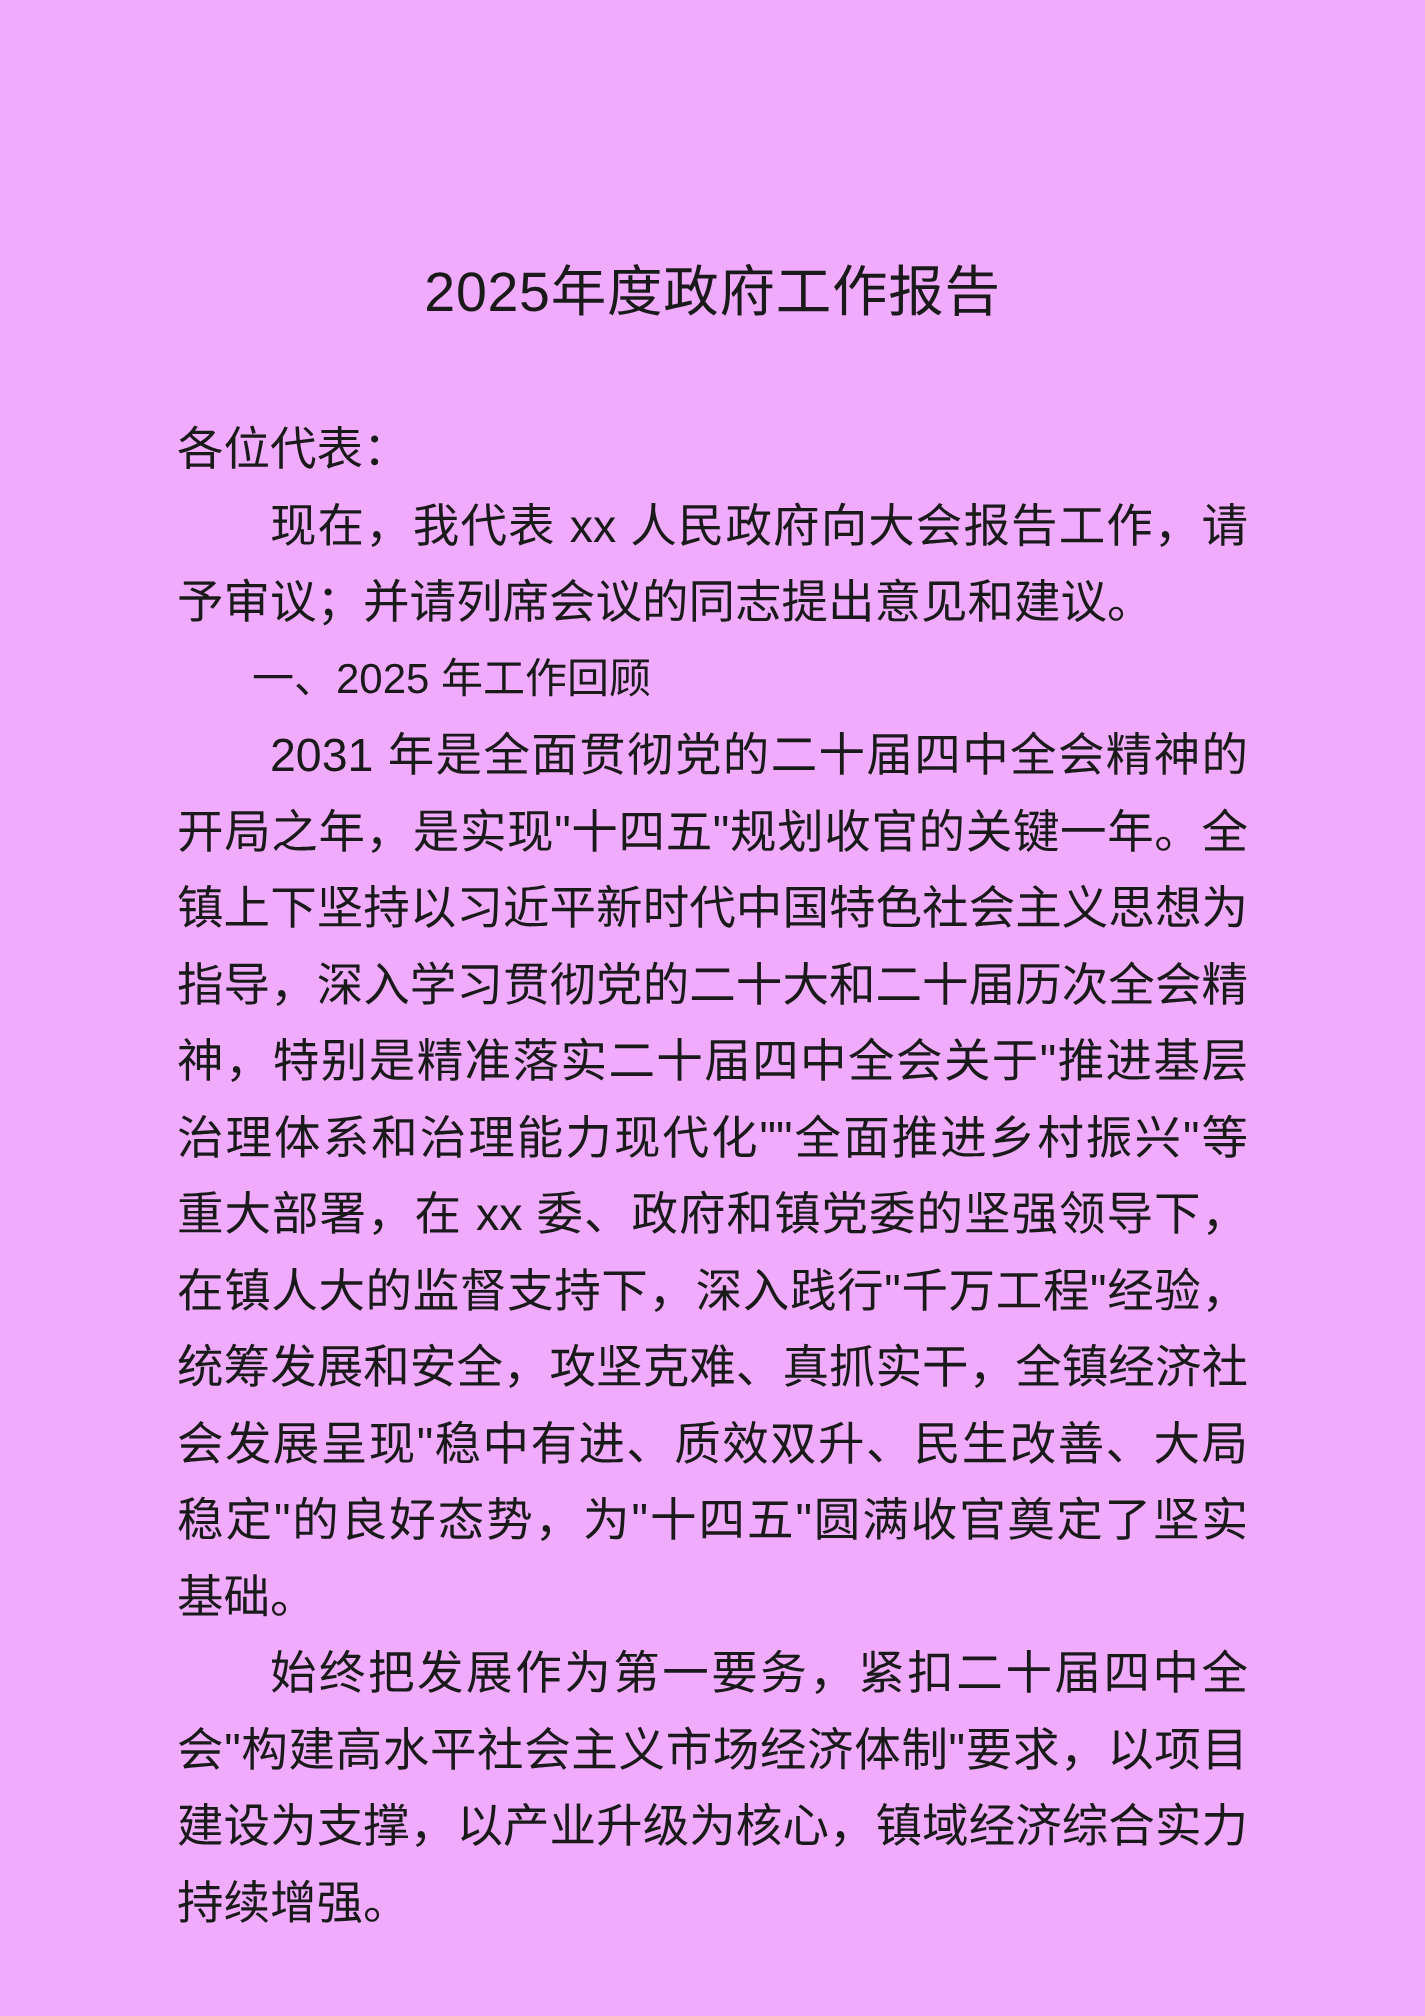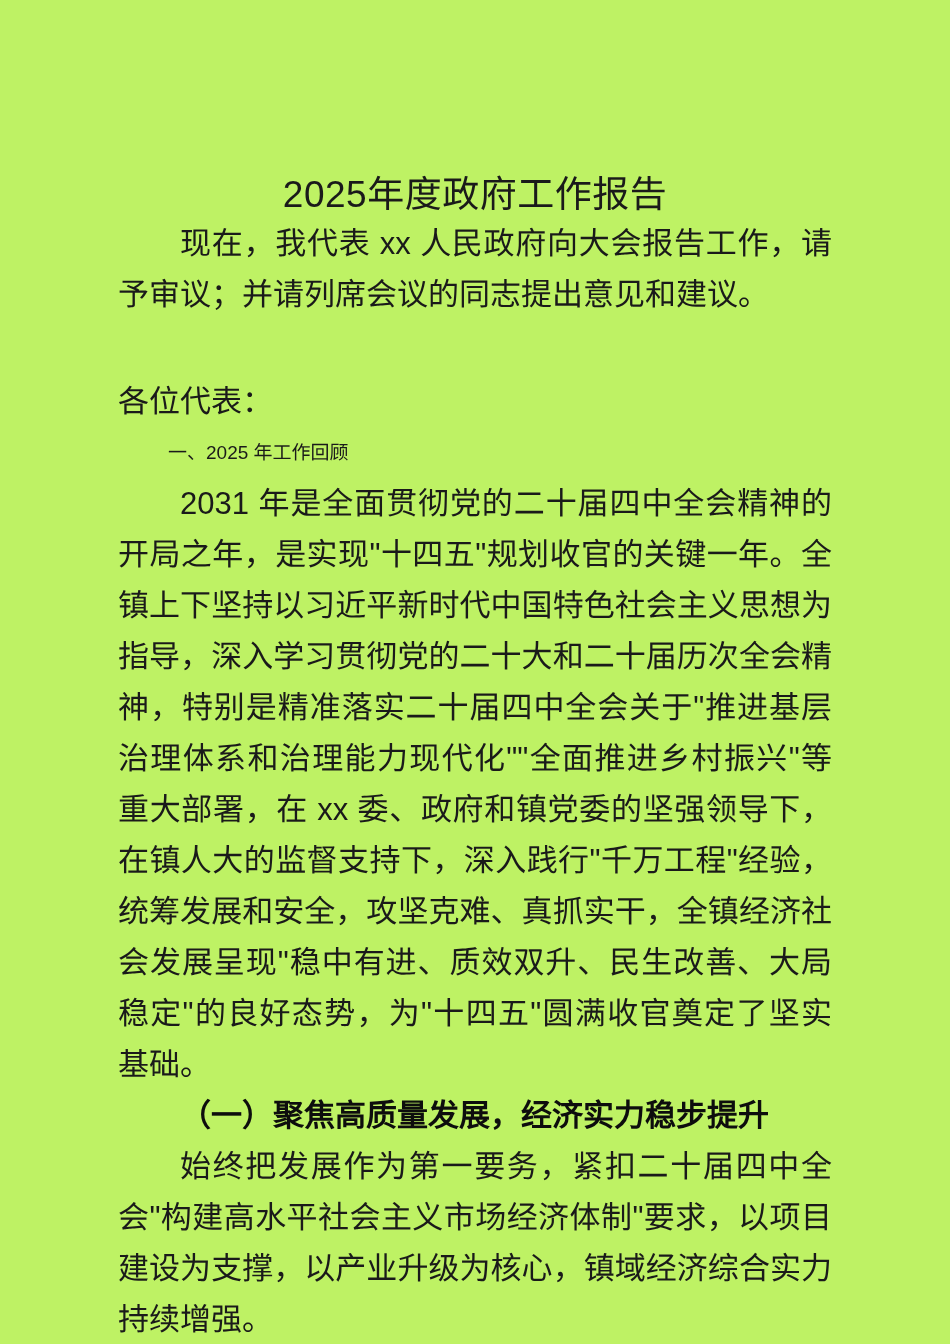--- a/index.html
+++ b/index.html
@@ -16,21 +16,21 @@
     color: #1a1a1a;
     -webkit-font-smoothing: antialiased;
   }
 
   .page {
     position: relative;
     width: 950px;
     height: 1344px;
     box-sizing: border-box;
     padding: 0 118px 0 118px;
-    background: #bef264;
+    background: #f0abfc;
   }
 
   
   .doc-title {
     margin: 0;
     padding-top: 172px;
     font-size: 37px;
     font-weight: 400;
     line-height: 46px;
     text-align: center;
@@ -60,21 +60,21 @@
     text-indent: 62px;
   }
 
   .body-para {
     margin-top: 0;
   }
 
   
   .section-heading {
     margin: 0;
-    font-size: 19px;
+    font-size: 28px;
     font-weight: 400;
     line-height: 51px;
     color: #1a1a1a;
     text-indent: 50px;
     letter-spacing: 0;
   }
 
   
   .sub-heading {
     margin: 0;
@@ -86,25 +86,24 @@
     letter-spacing: 0;
   }
 </style>
 </head>
 <body>
 
 <div class="page">
 
   <h1 class="doc-title">2025年度政府工作报告</h1>
 
+  <p class="para salutation">各位代表：</p>
+
   <p class="para indent body-para">现在，我代表 xx 人民政府向大会报告工作，请予审议；并请列席会议的同志提出意见和建议。</p>
-
-  <p class="para salutation">各位代表：</p>
 
   <p class="section-heading">一、2025 年工作回顾</p>
 
   <p class="para indent body-para">2031 年是全面贯彻党的二十届四中全会精神的开局之年，是实现"十四五"规划收官的关键一年。全镇上下坚持以习近平新时代中国特色社会主义思想为指导，深入学习贯彻党的二十大和二十届历次全会精神，特别是精准落实二十届四中全会关于"推进基层治理体系和治理能力现代化""全面推进乡村振兴"等重大部署，在 xx 委、政府和镇党委的坚强领导下，在镇人大的监督支持下，深入践行"千万工程"经验，统筹发展和安全，攻坚克难、真抓实干，全镇经济社会发展呈现"稳中有进、质效双升、民生改善、大局稳定"的良好态势，为"十四五"圆满收官奠定了坚实基础。</p>
 
-  <p class="sub-heading">（一）聚焦高质量发展，经济实力稳步提升</p>
 
   <p class="para indent body-para">始终把发展作为第一要务，紧扣二十届四中全会"构建高水平社会主义市场经济体制"要求，以项目建设为支撑，以产业升级为核心，镇域经济综合实力持续增强。</p>
 
 </div>
 
 </body></html>

